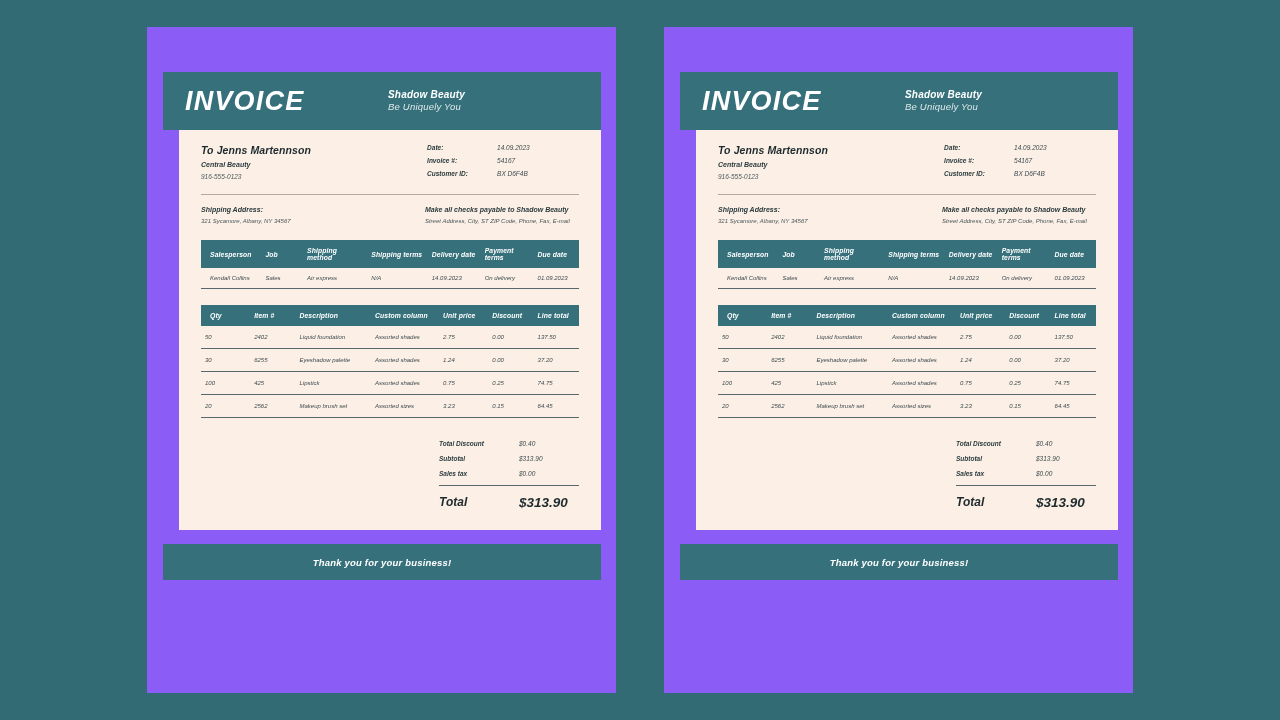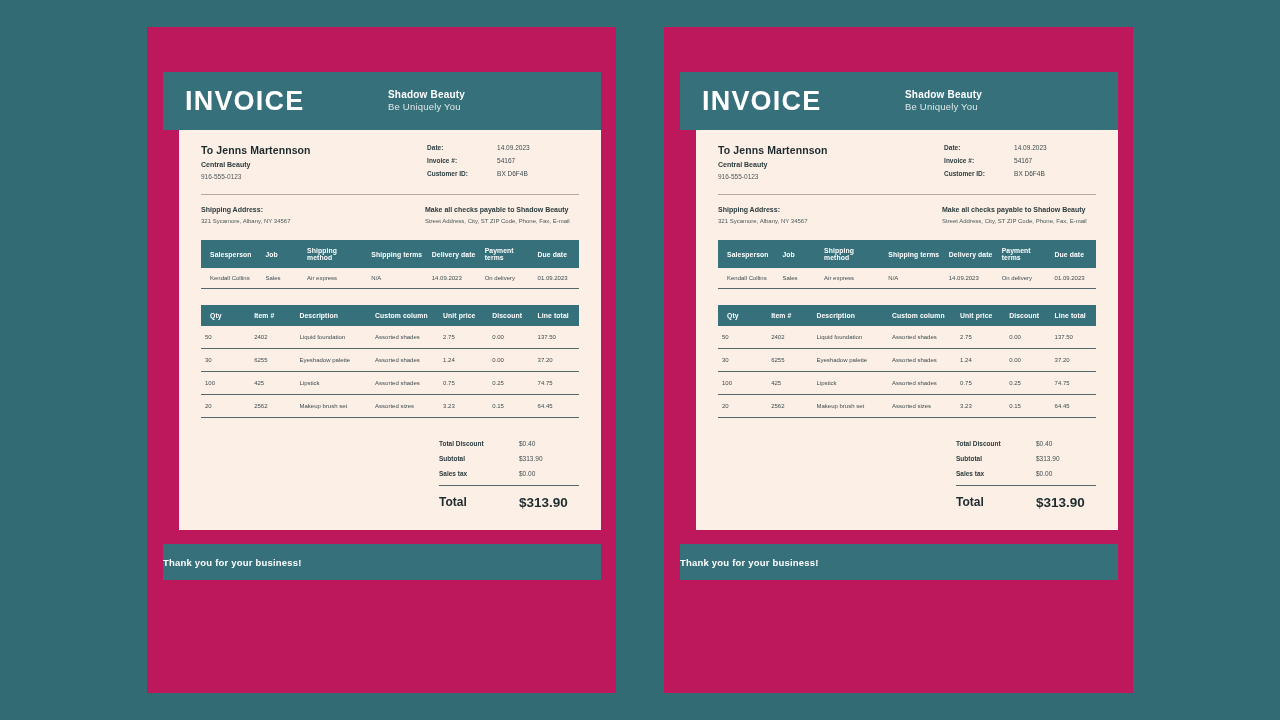--- a/index.html
+++ b/index.html
@@ -25,22 +25,23 @@
     gap: 48px;
     justify-content: center;
   }
 
   
   .page {
     position: relative;
     width: 469px;
     height: 666px;
     margin-top: 27px;
-    background: #be185d;
+    background: #8b5cf6;
     flex: 0 0 auto;
+    font-style: italic;
   }
 
   
   .invoice {
     position: absolute;
     left: 16px;
     top: 45px;
     width: 438px;
   }
 
@@ -210,21 +211,21 @@
     font-weight: bold;
     color: #1d2b2e;
   }
 
   
   .foot-band {
     background: #35707b;
     height: 36px;
     display: flex;
     align-items: center;
-    justify-content: flex-start;
+    justify-content: center;
     margin-top: 14px;
   }
   .foot-text {
     color: #ffffff;
     font-size: 9.5px;
     font-weight: bold;
     letter-spacing: .2px;
   }
 </style>
 </head>

